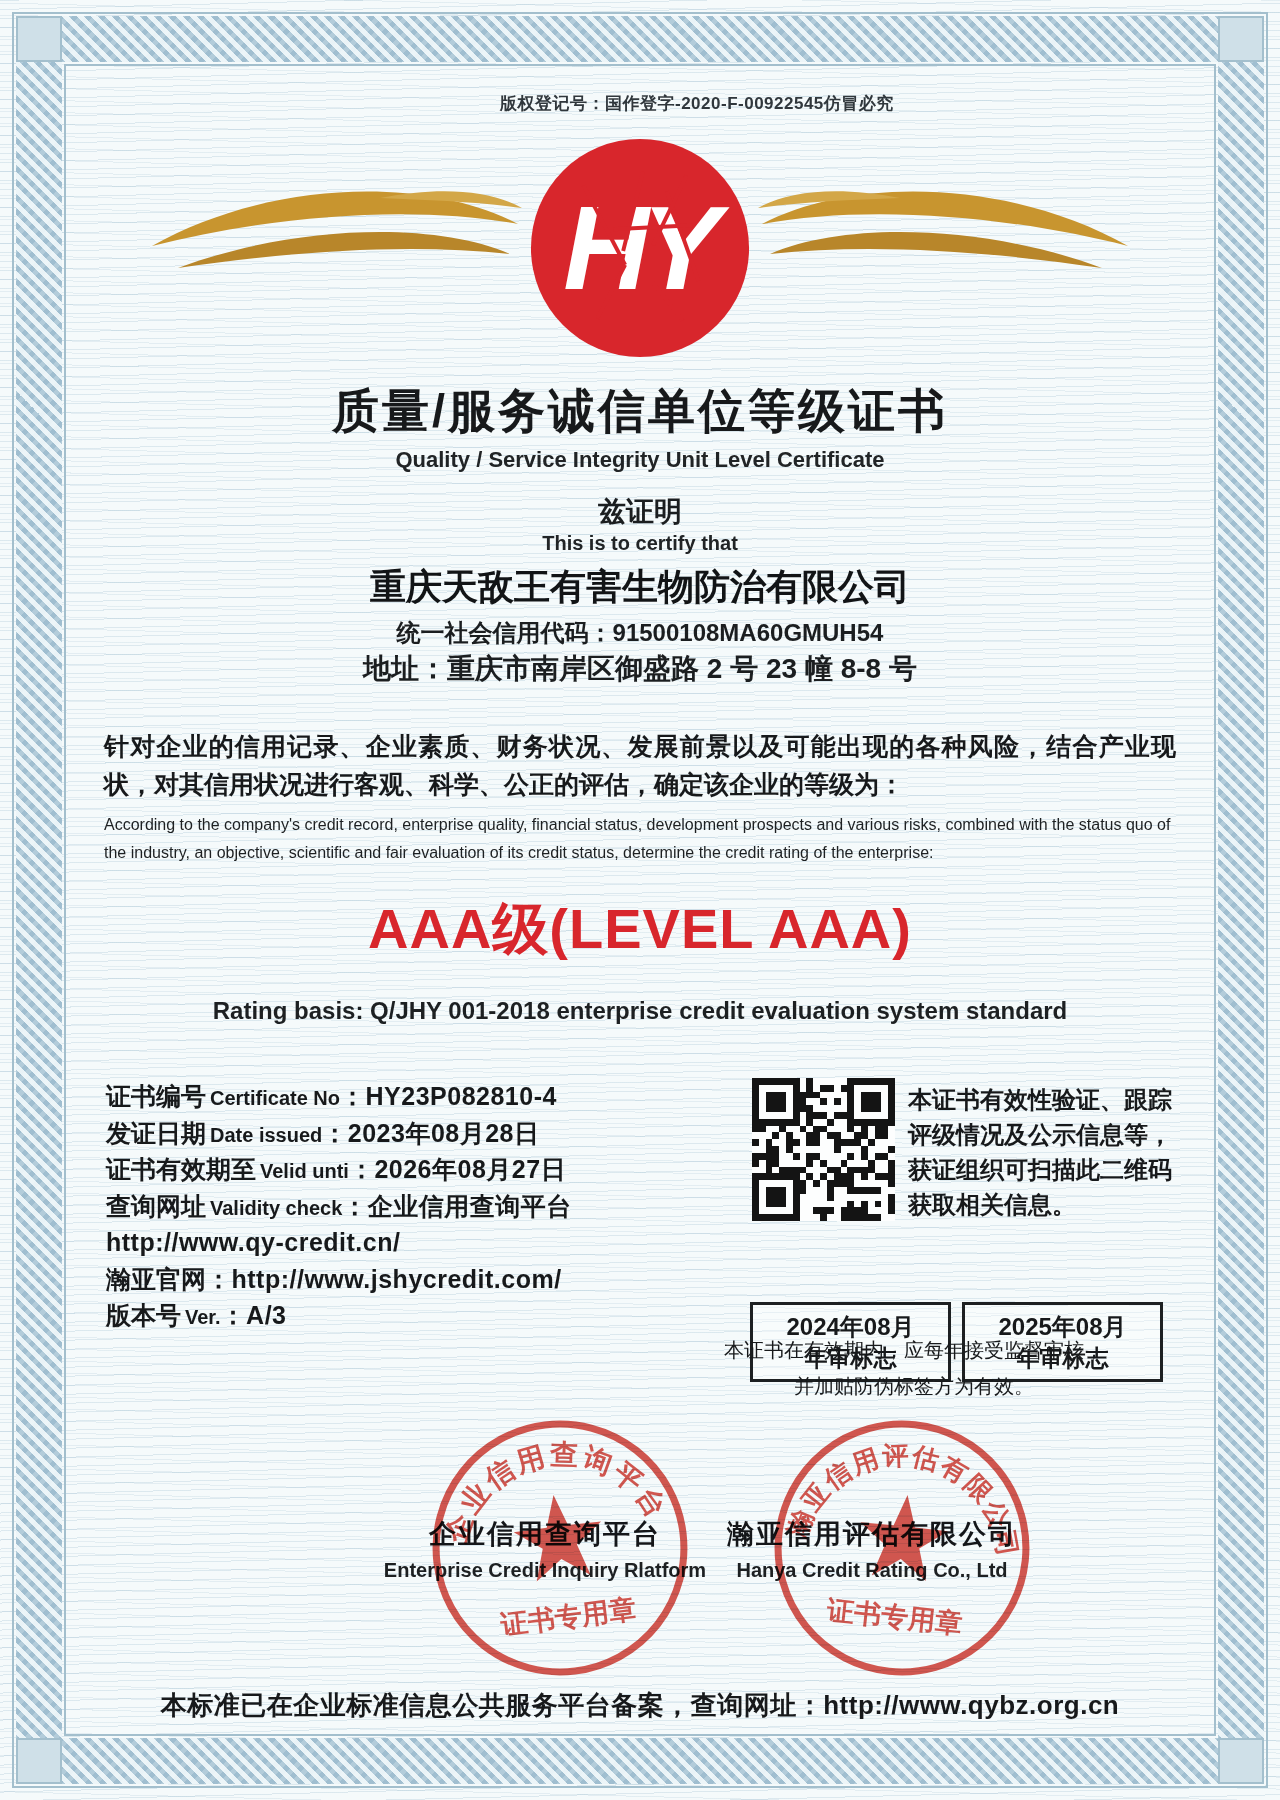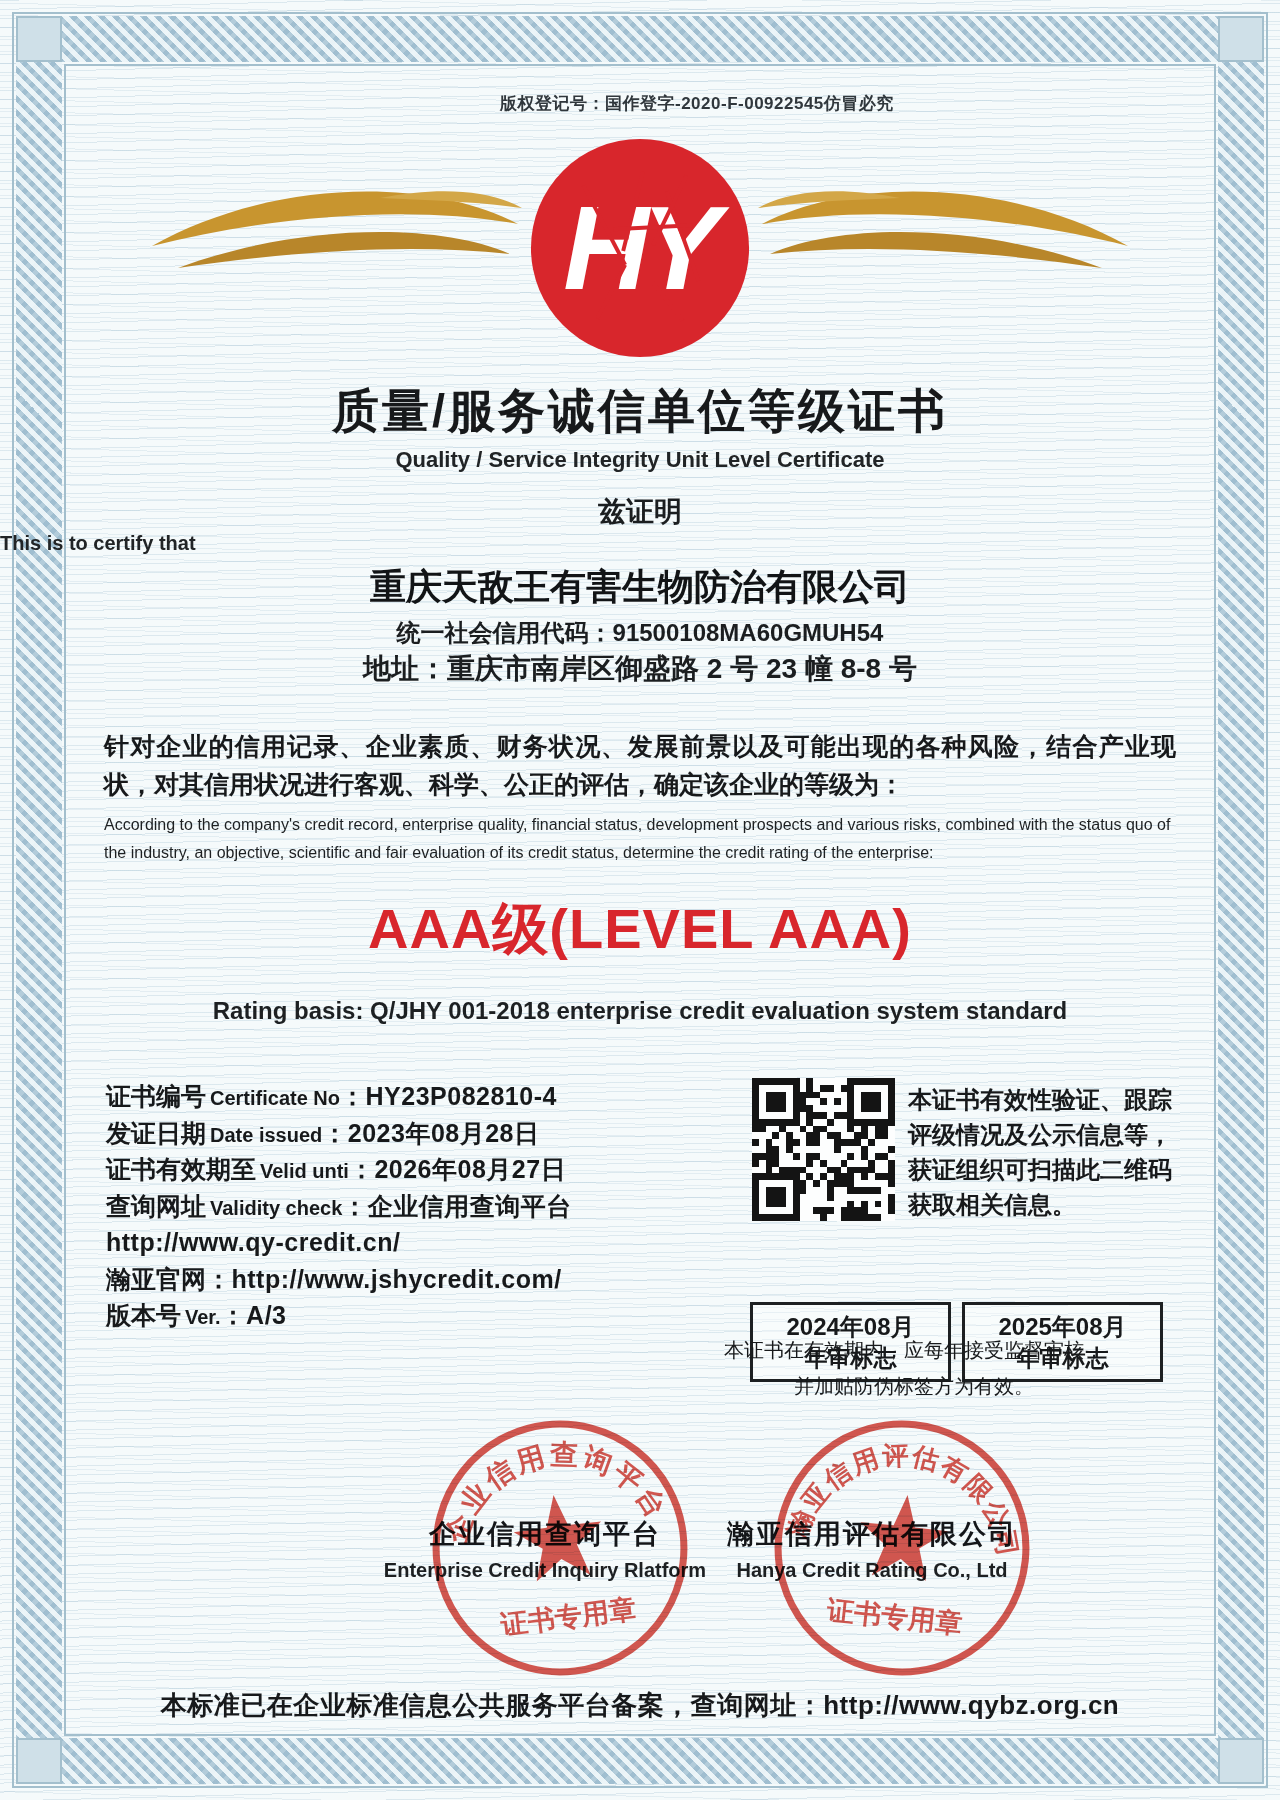--- a/index.html
+++ b/index.html
@@ -34,21 +34,21 @@
   .copyright { position:absolute; top:92px; left:500px; font-size:17px; font-weight:700; color:#30373c; letter-spacing:.5px; }
 
   .flourish { position:absolute; top:168px; left:140px; width:1000px; height:140px; }
   .logo { position:absolute; top:134px; left:526px; width:228px; height:228px; }
 
   .title-zh { position:absolute; top:380px; left:0; right:0; text-align:center;
     font-size:47px; font-weight:900; color:#17191b; letter-spacing:3px; }
   .title-en { position:absolute; top:447px; left:0; right:0; text-align:center;
     font-size:22px; font-weight:600; color:#212426; }
   .certify-zh { position:absolute; top:493px; left:0; right:0; text-align:center; font-size:28px; font-weight:700; color:#1b1e20; }
-  .certify-en { position:absolute; top:532px; left:0; right:0; font-size:20px; font-weight:600; color:#212426; }
+  .certify-en { position:absolute; top:532px; left:0; right:0; text-align:center; font-size:20px; font-weight:600; color:#212426; }
   .company { position:absolute; top:563px; left:0; right:0; text-align:center; font-size:36px; font-weight:900; color:#121416; }
   .credit-code { position:absolute; top:617px; left:0; right:0; text-align:center; font-size:24px; font-weight:700; color:#1b1e20; }
   .address { position:absolute; top:650px; left:0; right:0; text-align:center; font-size:28px; font-weight:700; color:#1b1e20; }
 
   .statement { position:absolute; top:727px; left:104px; width:1072px; }
   .statement .zh { font-size:25px; font-weight:700; color:#17191b; line-height:38px; text-align:justify; }
   .statement .en { margin-top:8px; font-size:16px; font-weight:500; color:#1d2022; line-height:28px; }
 
   .rating { position:absolute; top:892px; left:0; right:0; text-align:center;
     font-size:56px; font-weight:900; color:#d8262c; letter-spacing:1px; }

